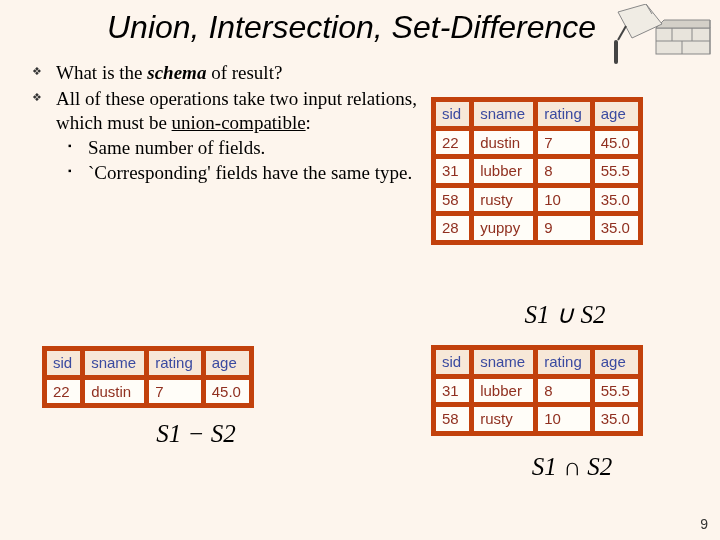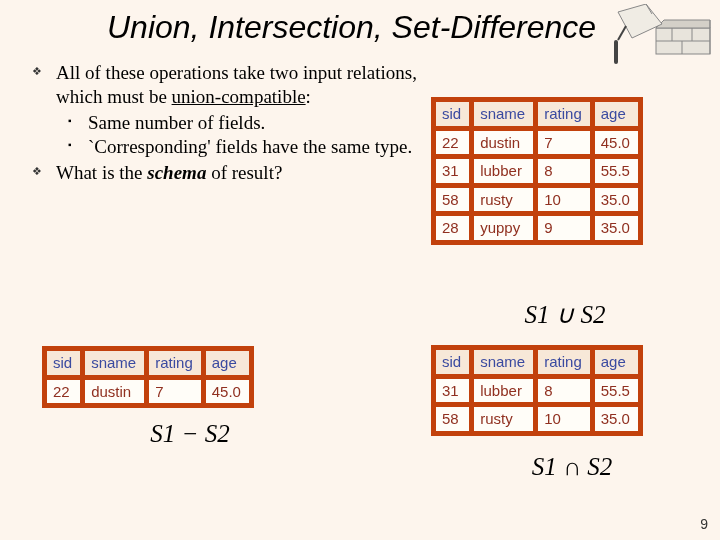--- a/index.html
+++ b/index.html
@@ -96,21 +96,21 @@
 
   .formula {
     font-family: 'Times New Roman', serif;
     font-size: 25px;
     font-style: italic;
     position: absolute;
     text-align: center;
   }
   .f-union { top: 300px; left: 505px; width: 120px; }
   .f-inter { top: 453px; left: 512px; width: 120px; font-style: italic; }
-  .f-diff  { top: 420px; left: 130px; width: 120px; }
+  .f-diff  { top: 420px; left: 136px; width: 120px; }
 
   .page-num {
     position: absolute;
     right: 12px;
     bottom: 8px;
     font-size: 14px;
     font-family: Arial, sans-serif;
     color: #333;
   }
 
@@ -138,28 +138,28 @@
   <rect x="2" y="36" width="4" height="24" rx="2" fill="#444"></rect>
   <line x1="6" y1="36" x2="14" y2="22" stroke="#444" stroke-width="2"></line>
 </svg>
 
 <div class="title">Union, Intersection, Set-Difference</div>
 
 <div class="content">
   <div class="left-col">
     <ul class="outer">
       <li>
+        <span>What is the </span><span class="bic">schema</span><span> of result?</span>
+      </li>
+      <li>
         <span>All of these operations take two input relations, which must be </span><span class="underline">union-compatible</span><span>:</span>
         <ul class="inner">
           <li>Same number of fields.</li>
           <li>`Corresponding' fields have the same type.</li>
         </ul>
-      </li>
-      <li>
-        <span>What is the </span><span class="bic">schema</span><span> of result?</span>
       </li>
     </ul>
   </div>
 </div>
 
 <table class="rel tbl-union">
   <tbody>
       <tr>
     <th>sid</th>
     <th>sname</th>

